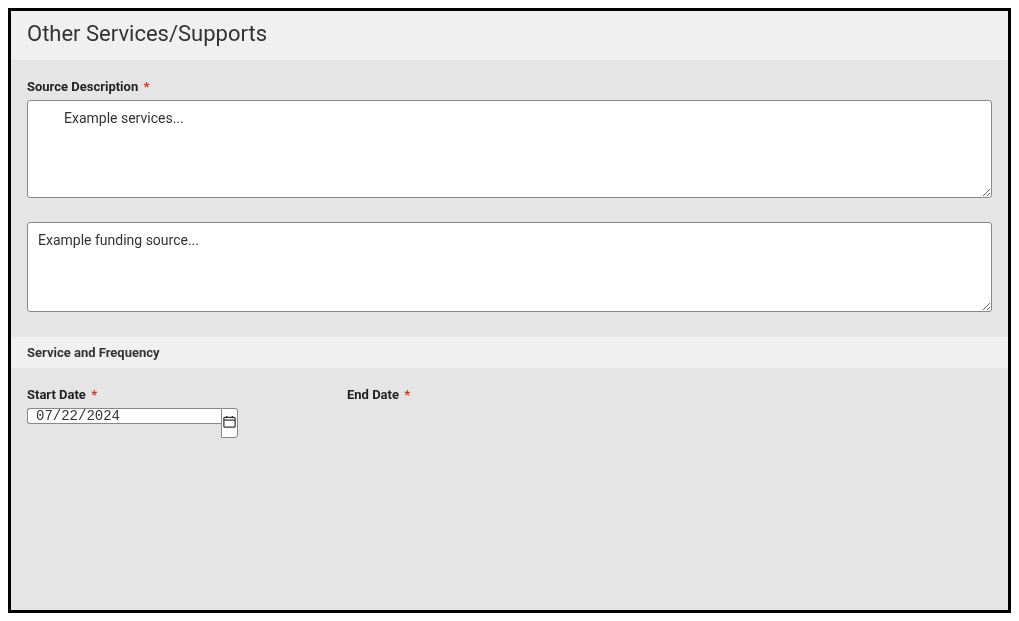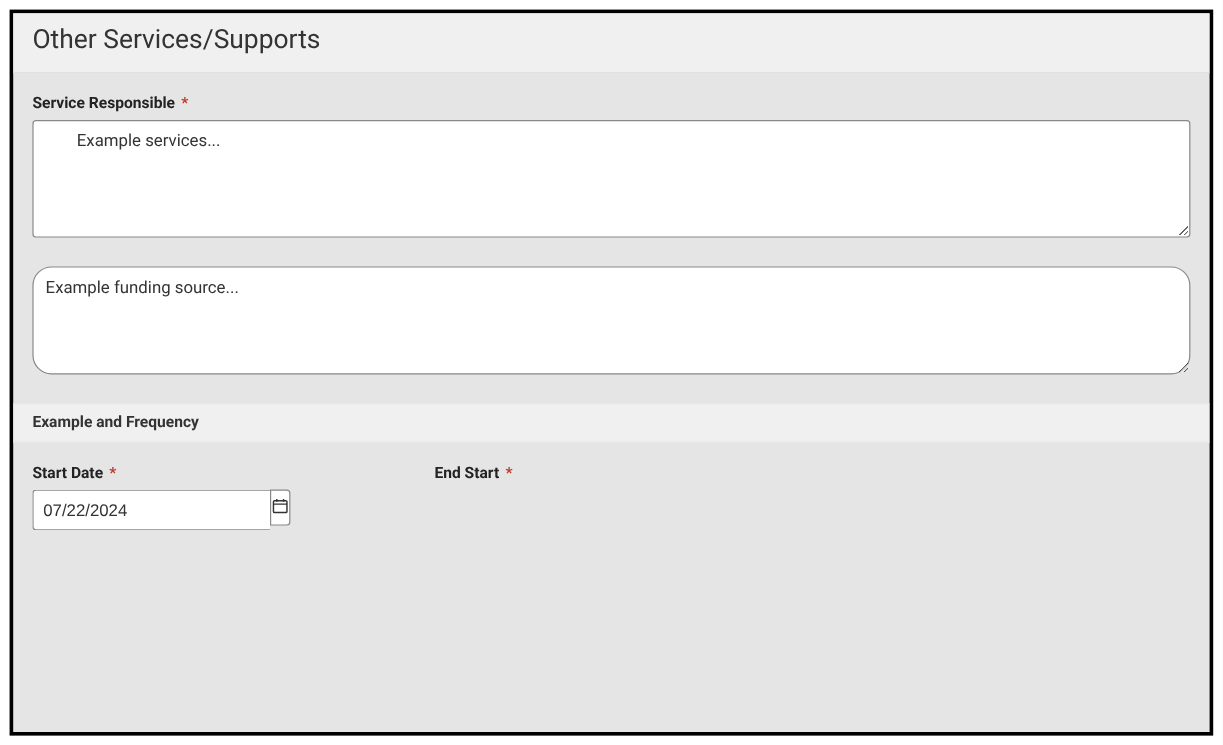--- a/index.html
+++ b/index.html
@@ -55,53 +55,52 @@
       resize: both;
       overflow: auto;
       line-height: 1.4;
     }
     .ta-large {
       height: 98px;
       padding-left: 36px;
     }
     .ta-medium {
       height: 90px;
-      border-radius: 16px;
     }
     .sub-section-header {
       background: #f0f0f0;
       padding: 8px 16px;
       font-size: 13px;
       font-weight: 700;
       color: #333;
       margin: 0 -16px 18px -16px;
       border-top: 1px solid #e6e6e6;
       border-bottom: 1px solid #e6e6e6;
     }
     .date-row {
       display: flex;
-      gap: 15px;
+      gap: 0;
     }
     .date-col {
       width: 320px;
     }
     .date-input-wrap {
       display: flex;
       align-items: stretch;
       width: 192px;
     }
     .date-input {
       flex: 1;
       border: 1px solid #888;
       border-radius: 3px 0 0 3px;
       padding: 6px 8px;
       font-size: 14px;
-      font-family: Liberation Sans, sans-serif;
+      font-family: Liberation Mono, monospace;
       color: #333;
-      height: 34px;
+      height: 16px;
       border-right: none;
     }
     .date-btn {
       width: 28px;
       height: 30px;
       border: 1px solid #888;
       border-radius: 0 3px 3px 0;
       background: #fff;
       display: flex;
       align-items: center;
@@ -116,34 +115,34 @@
 </head>
 <body>
 
 <div class="outer-frame">
   <div class="section-header">Other Services/Supports</div>
 
   <div class="form-body">
 
     <div class="field-group">
       <label class="field-label">
-        <span>Service Responsible</span>
+        <span>Source Description</span>
         <span class="required-asterisk">*</span>
       </label>
       <textarea class="textarea-field ta-large" style="">Example services...</textarea>
     </div>
 
     <div class="field-group">
     </div>
 
     <div class="field-group">
       <textarea class="textarea-field ta-medium" style="">Example funding source...</textarea>
     </div>
 
-    <div class="sub-section-header">Example and Frequency</div>
+    <div class="sub-section-header">Service and Frequency</div>
 
     <div class="date-row">
       <div class="date-col">
         <label class="field-label">
           <span>Start Date</span>
           <span class="required-asterisk">*</span>
         </label>
         <div class="date-input-wrap">
           <input type="text" class="date-input" value="07/22/2024" style="">
           <button class="date-btn">
@@ -154,20 +153,20 @@
                 <line x1="5" y1="2" x2="5" y2="4.5"></line>
                 <line x1="11" y1="2" x2="11" y2="4.5"></line>
               </svg>
             </span>
           </button>
         </div>
       </div>
 
       <div class="date-col">
         <label class="field-label">
-          <span>End Start</span>
+          <span>End Date</span>
           <span class="required-asterisk">*</span>
         </label>
       </div>
     </div>
 
   </div>
 </div>
 
 </body></html>

